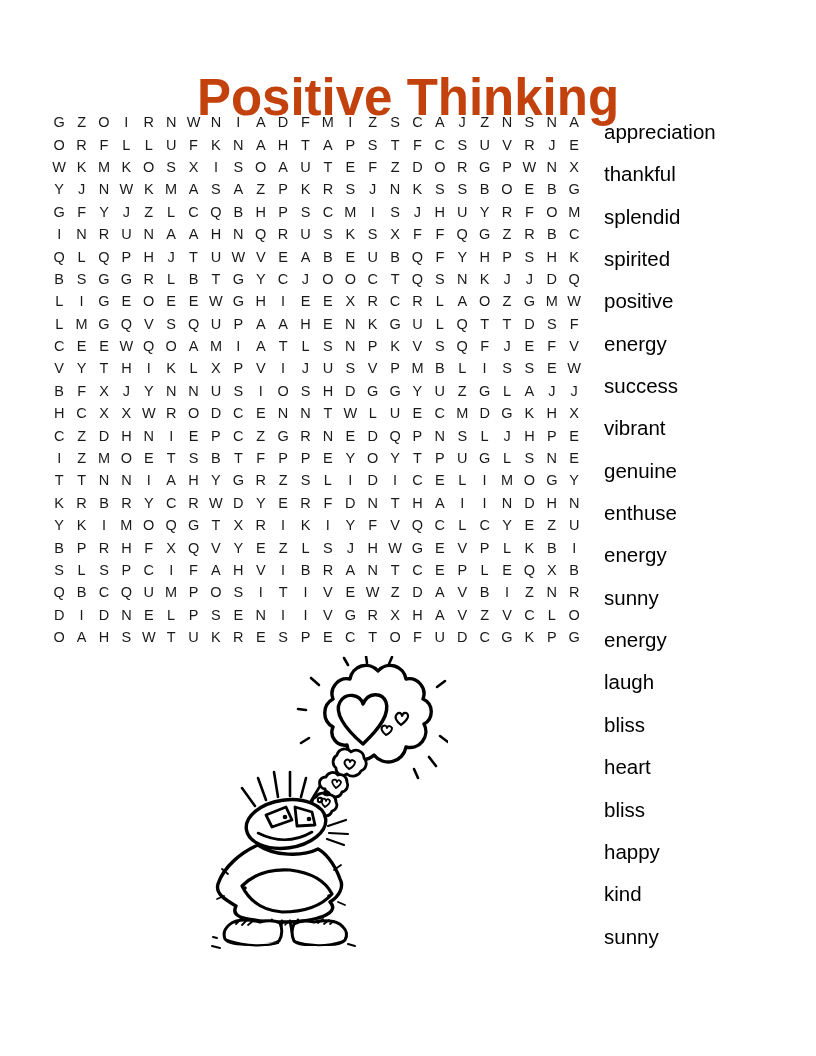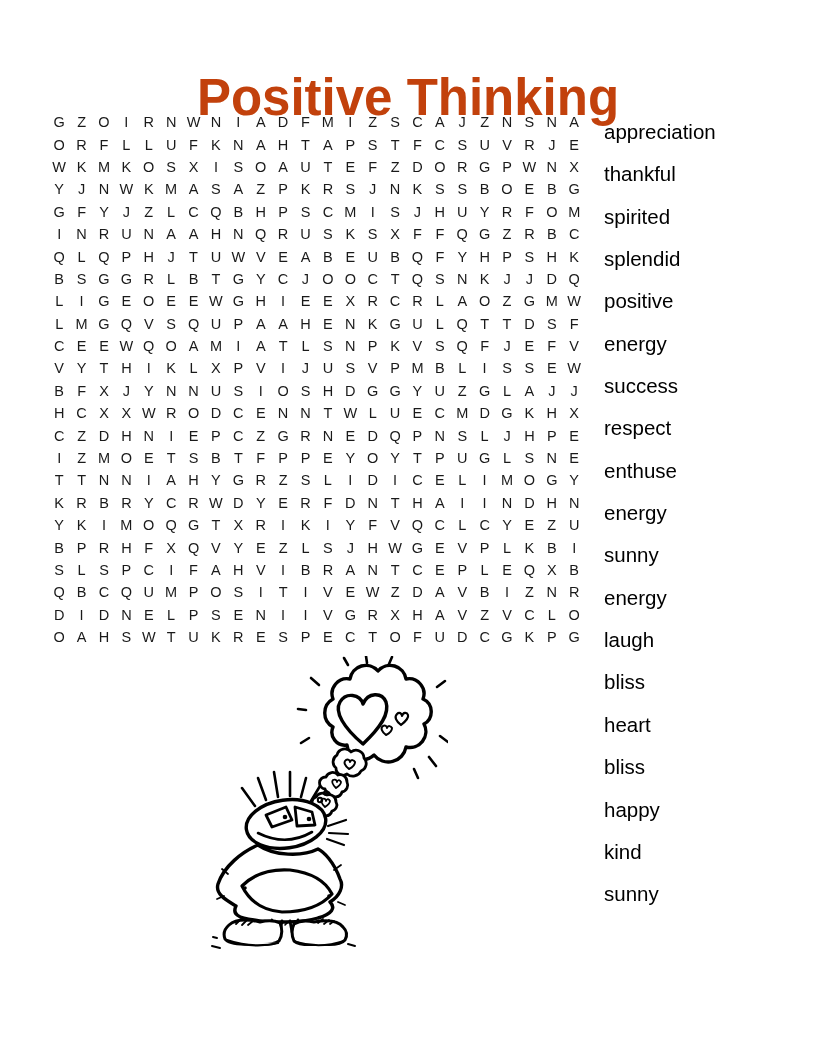--- a/index.html
+++ b/index.html
@@ -629,26 +629,27 @@
     <span>C</span>
     <span>G</span>
     <span>K</span>
     <span>P</span>
     <span>G</span>
   </div>
 
 <ul id="words">
     <li>appreciation</li>
     <li>thankful</li>
+    <li>splendid</li>
     <li>spirited</li>
-    <li>splendid</li>
     <li>positive</li>
     <li>energy</li>
     <li>success</li>
-    <li>respect</li>
+    <li>vibrant</li>
+    <li>genuine</li>
     <li>enthuse</li>
     <li>energy</li>
     <li>sunny</li>
     <li>energy</li>
     <li>laugh</li>
     <li>bliss</li>
     <li>heart</li>
     <li>bliss</li>
     <li>happy</li>
     <li>kind</li>

